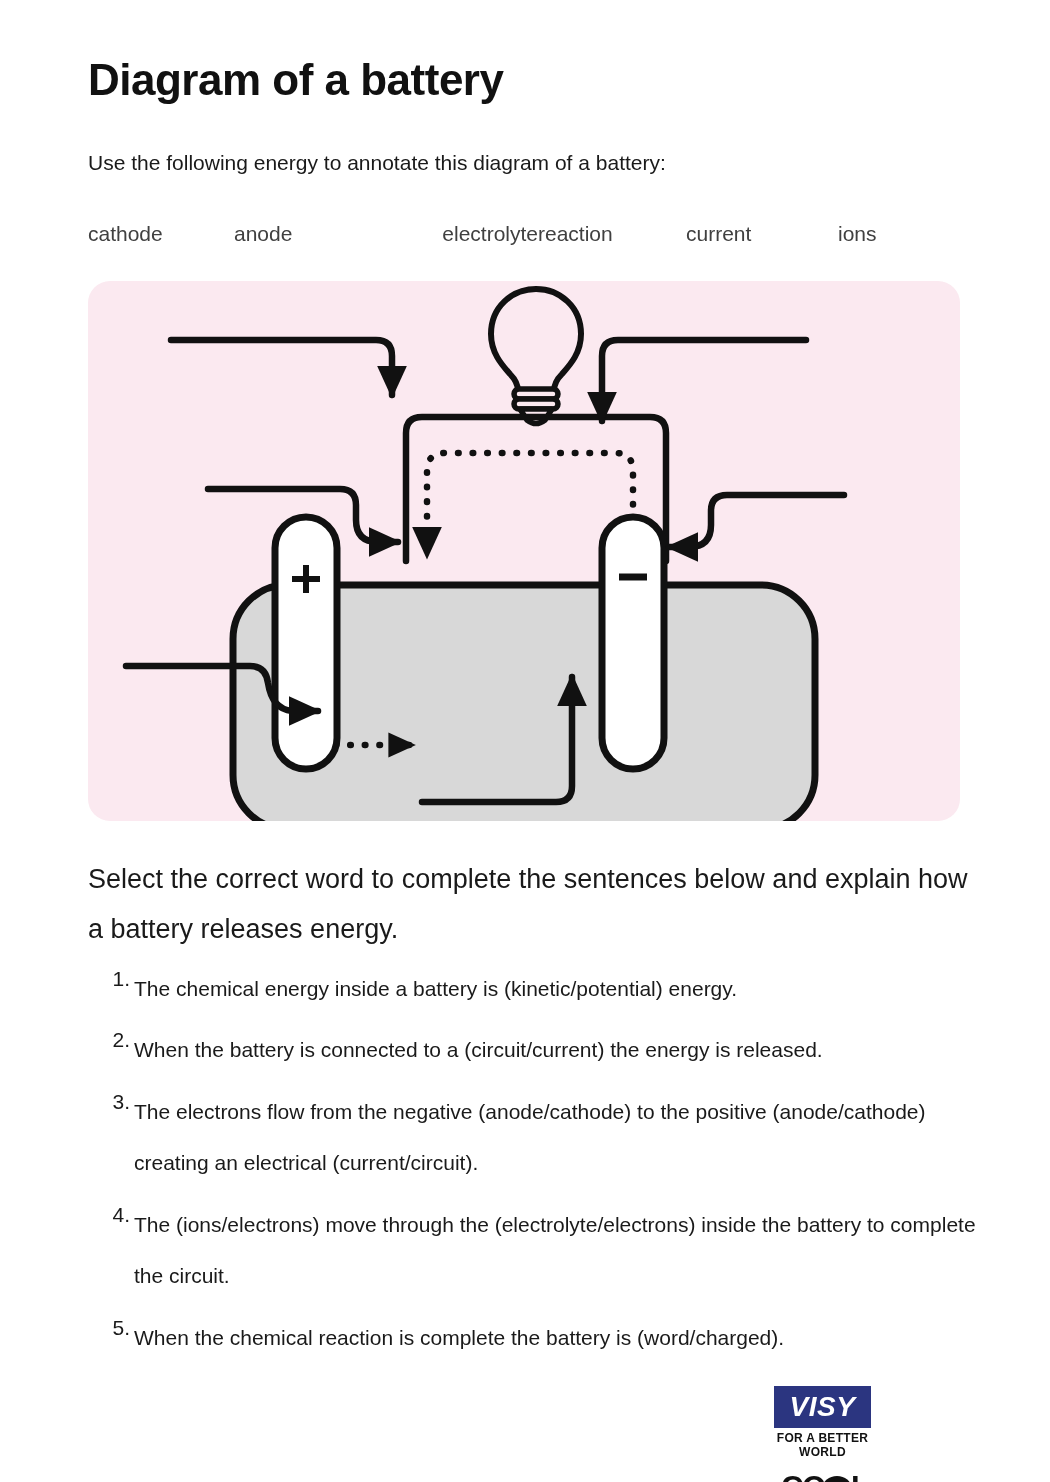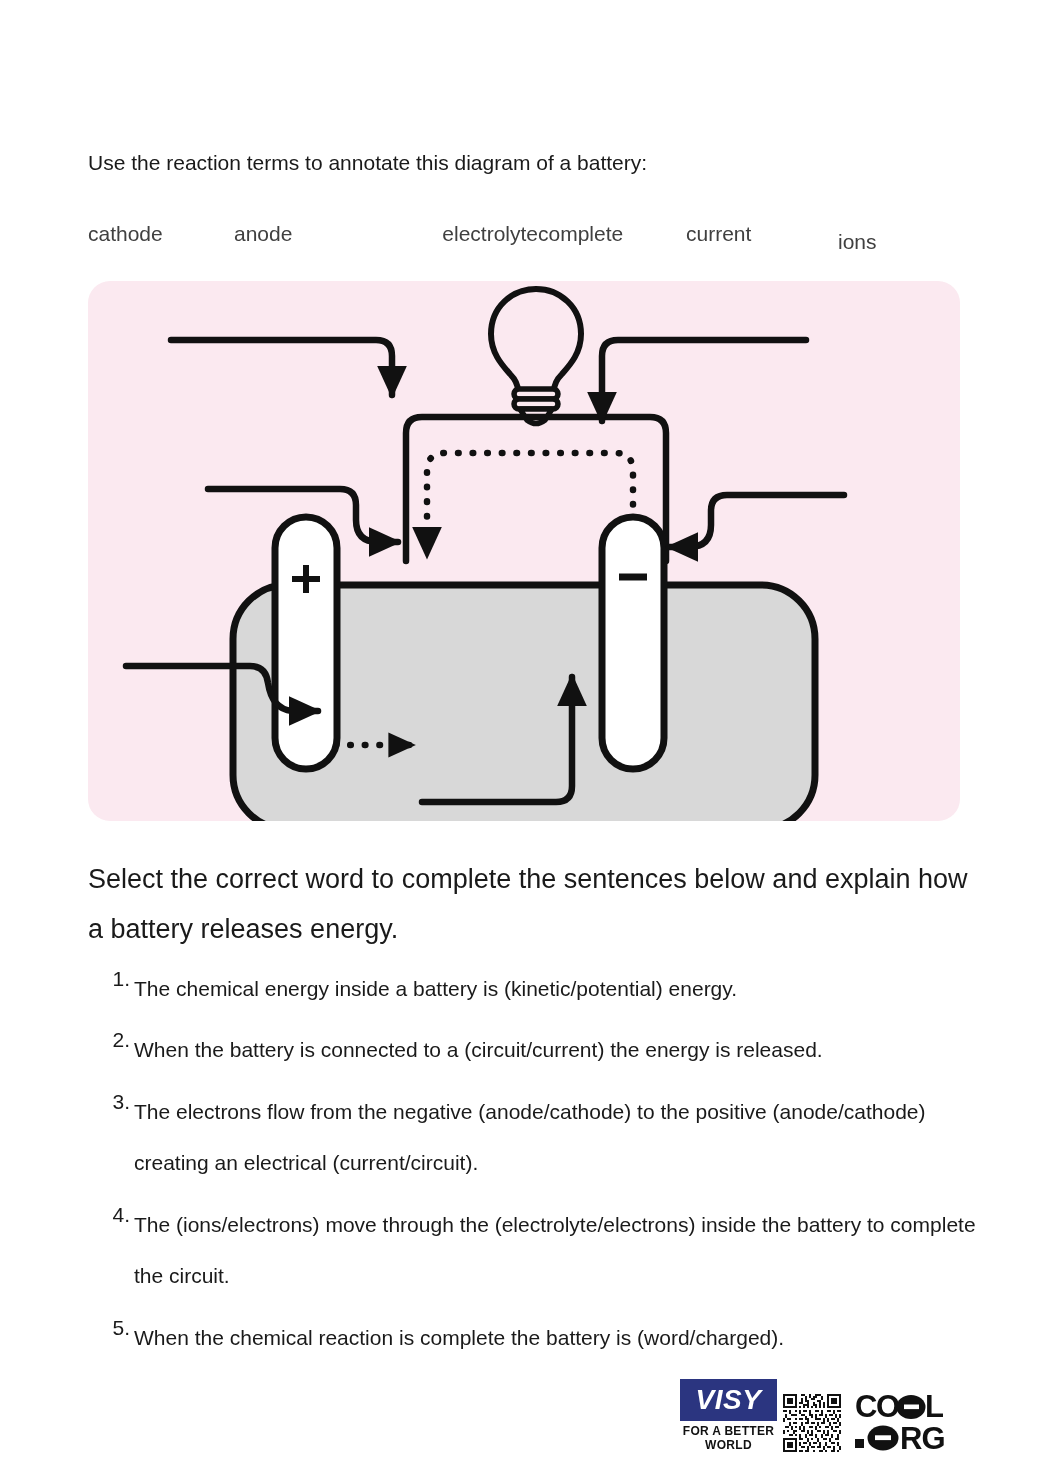--- a/index.html
+++ b/index.html
@@ -51,21 +51,21 @@
     display: flex;
     font-size: 21px;
     color: #404040;
   }
   .wordbank .term { white-space: nowrap; }
   .w0 { width: 146px; }
   .w1 { width: 142px; }
   .w2 { width: 162px; text-align: right; }
   .w3 { width: 148px; }
   .w4 { width: 152px; }
-  .w5 { width: auto; margin-top: 8px; }
+  .w5 { width: auto; }
 
   
   .diagram-panel {
     position: absolute;
     left: 88px;
     top: 281px;
     width: 872px;
     height: 540px;
     background: #fbe9f0;
     border-radius: 22px;
@@ -114,22 +114,23 @@
   }
 
   
   .footer {
     position: absolute;
     left: 680px;
     top: 1386px;
     width: 285px;
     height: 66px;
     display: flex;
-    align-items: flex-end;
+    align-items: center;
     gap: 6px;
+    flex-direction: column;
   }
 
   .visy-logo {
     width: 97px;
   }
   .visy-box {
     width: 97px;
     height: 42px;
     background: #2b3580;
     display: flex;
@@ -160,27 +161,28 @@
     width: 92px;
     margin-left: 8px;
   }
   .cool-logo svg { display: block; }
 </style>
 </head>
 <body>
 
 <div class="page">
 
-  <div class="intro">Use the reaction terms to annotate this diagram of a battery:</div>
+  <div class="title">Diagram of a battery</div>
+  <div class="intro">Use the following energy to annotate this diagram of a battery:</div>
 
   <div class="wordbank">
     <span class="term w0">cathode</span>
     <span class="term w1">anode</span>
     <span class="term w2">electrolyte</span>
-    <span class="term w3">complete</span>
+    <span class="term w3">reaction</span>
     <span class="term w4">current</span>
     <span class="term w5">ions</span>
   </div>
 
   <div class="diagram-panel">
     <svg viewBox="0 0 872 540" xmlns="http://www.w3.org/2000/svg">
       <defs>
         <marker id="ah" viewBox="0 0 10 10" refX="8.6" refY="5" markerWidth="5.2" markerHeight="5.2" orient="auto-start-reverse">
           <path d="M 0 0.6 L 9.6 5 L 0 9.4 z" fill="#111111"></path>
         </marker>

